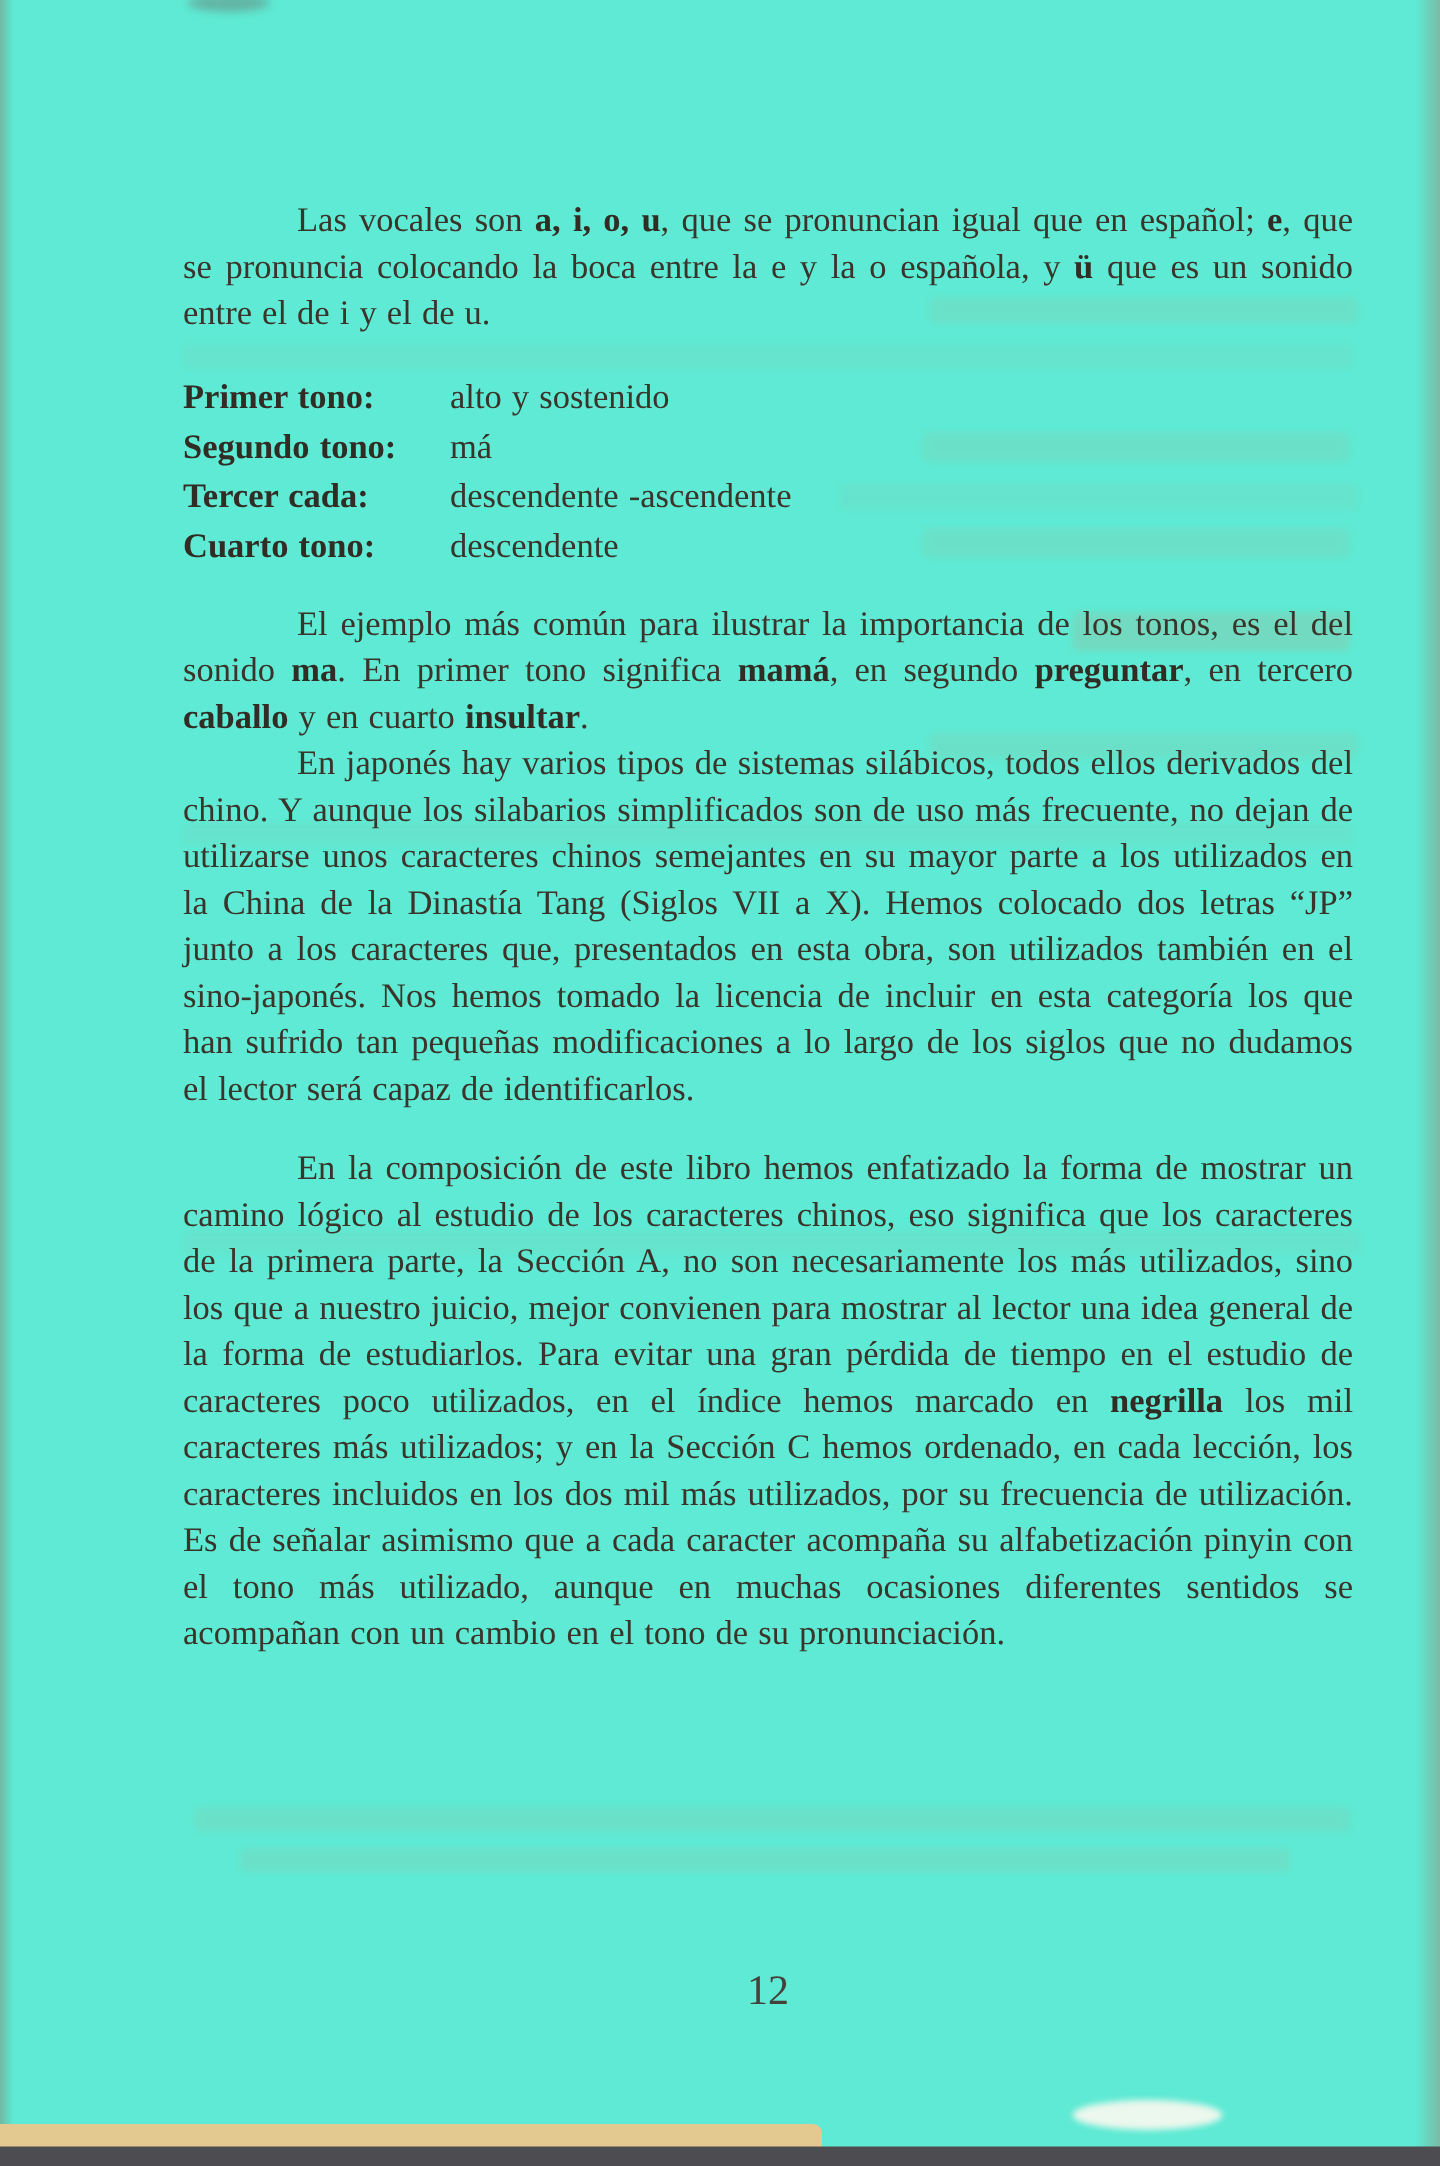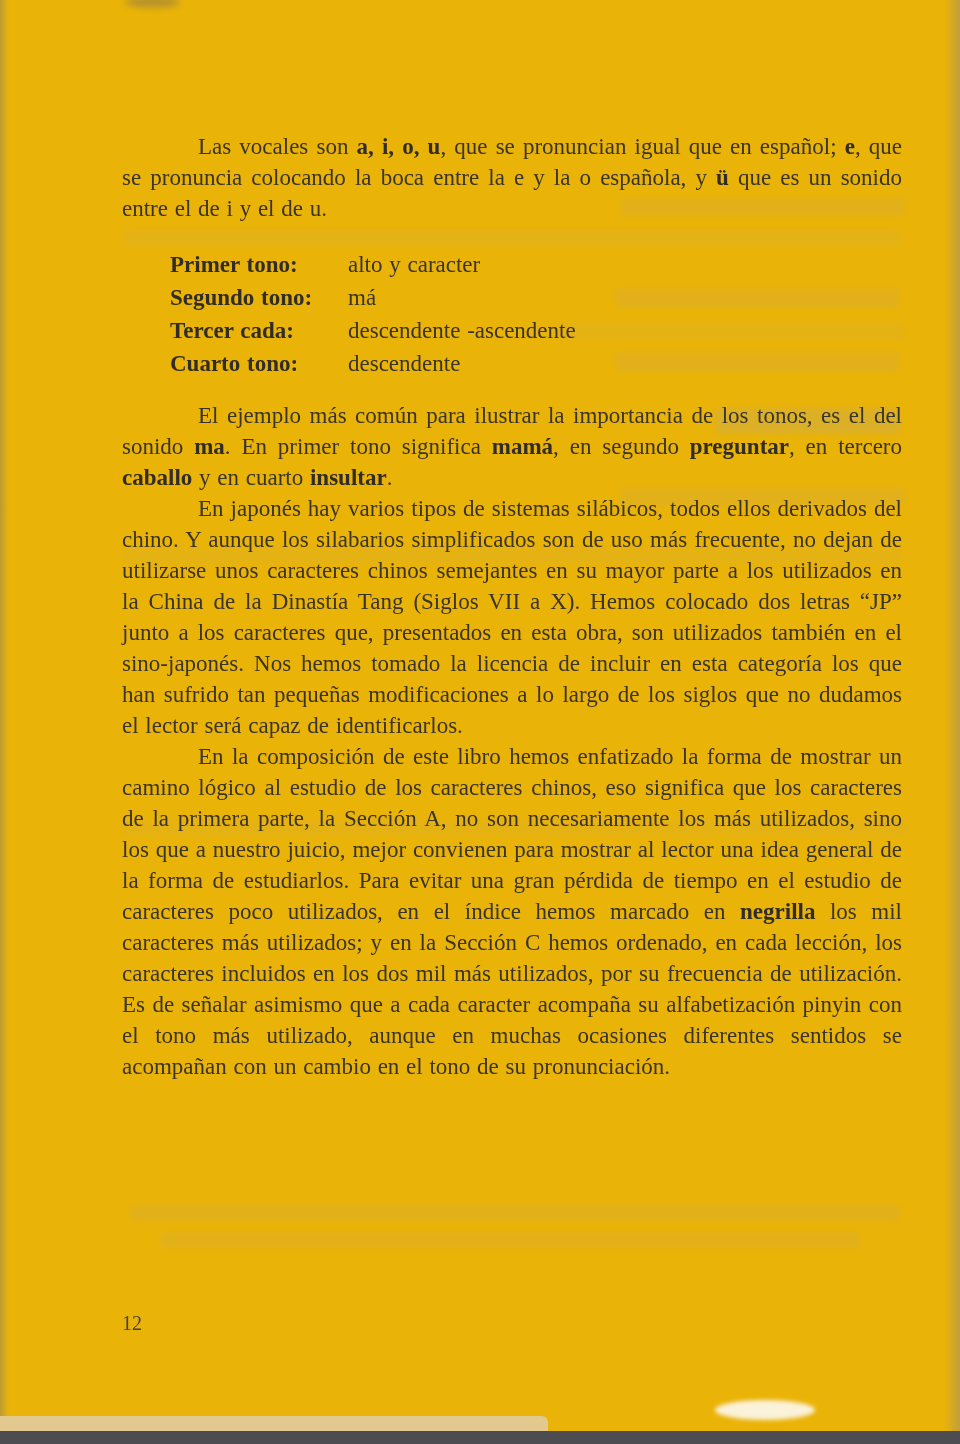--- a/index.html
+++ b/index.html
@@ -9,21 +9,21 @@
     background: #4d4d51;
   }
   .scan {
     position: relative; width: 960px; height: 1444px;
     overflow: hidden; background: #4d4d51;
   }
   
   .page {
     position: absolute; left: 0; top: 0;
     width: 960px; height: 1432px;
-    background: #eab308;
+    background: #5eead4;
   }
   .edge-left {
     position: absolute; left: 0; top: 0; width: 9px; height: 100%;
     background: linear-gradient(90deg, rgba(135,125,104,0.45), rgba(135,125,104,0));
   }
   .edge-right {
     position: absolute; right: 0; top: 0; width: 16px; height: 100%;
     background: linear-gradient(90deg, rgba(150,140,118,0), rgba(150,140,118,0.5));
   }
   
@@ -56,29 +56,29 @@
     color: #3a342a; font-size: 23px; line-height: 31px;
     text-align: justify; word-spacing: 1px;
   }
   .para { margin: 0; }
   .para.indent { text-indent: 76px; }
   .bold { font-weight: bold; color: #322d24; }
   .italic { }
   #p1 { margin-bottom: 24px; }
   #p2 { margin-bottom: 34px; }
   #p3 { }
-  #p4 { }
+  #p4 { margin-bottom: 22px; }
   .tone-table { margin-bottom: 20px; line-height: 33px; }
-  .tone-row { display: flex; text-align: left; margin-left: 48px; }
+  .tone-row { display: flex; text-align: left; }
   .cell.label  { width: 178px; font-weight: bold; color: #322d24; }
   .cell.desc   { width: 253px; }
   .cell.pinyin { flex: 1; }
   .page-number {
     position: absolute; top: 1312px; left: 122px; width: 780px;
-    font-size: 20px; color: #46413a;
+    text-align: center; font-size: 28px; color: #46413a;
   }
 </style>
 </head>
 <body>
 
 <div class="scan">
 
   <div class="page">
 
     <div class="ghost" style="left:620px; top:198px; width:285px; height:18px;"></div>
@@ -93,21 +93,21 @@
     <div class="ghost" style="left:130px; top:1205px; width:770px; height:16px;"></div>
     <div class="ghost" style="left:160px; top:1232px; width:700px; height:16px;"></div>
     <div class="smudge-dark" style="left:125px; top:-4px; width:55px; height:12px;"></div>
     <div class="blob-white" style="left:715px; top:1400px; width:100px; height:20px;"></div>
 
     <div class="text-flow" id="text-flow">
         <p class="para indent" id="p1"><span>Las vocales son </span><span class="bold">a, i, o, u</span><span>, que se pronuncian igual que en español; </span><span class="bold">e</span><span>, que se pronuncia colocando la boca entre la e y la o española, y </span><span class="bold">ü</span><span> que es un sonido entre el de i y el de u.</span></p>
         <div class="tone-table" id="tones">
           <div class="tone-row">
             <span class="cell label">Primer tono:</span>
-            <span class="cell desc">alto y caracter</span>
+            <span class="cell desc">alto y sostenido</span>
           </div>
           <div class="tone-row">
             <span class="cell label">Segundo tono:</span>
             <span class="cell pinyin">má</span>
           </div>
           <div class="tone-row">
             <span class="cell label">Tercer cada:</span>
             <span class="cell desc">descendente -ascendente</span>
           </div>
           <div class="tone-row">

